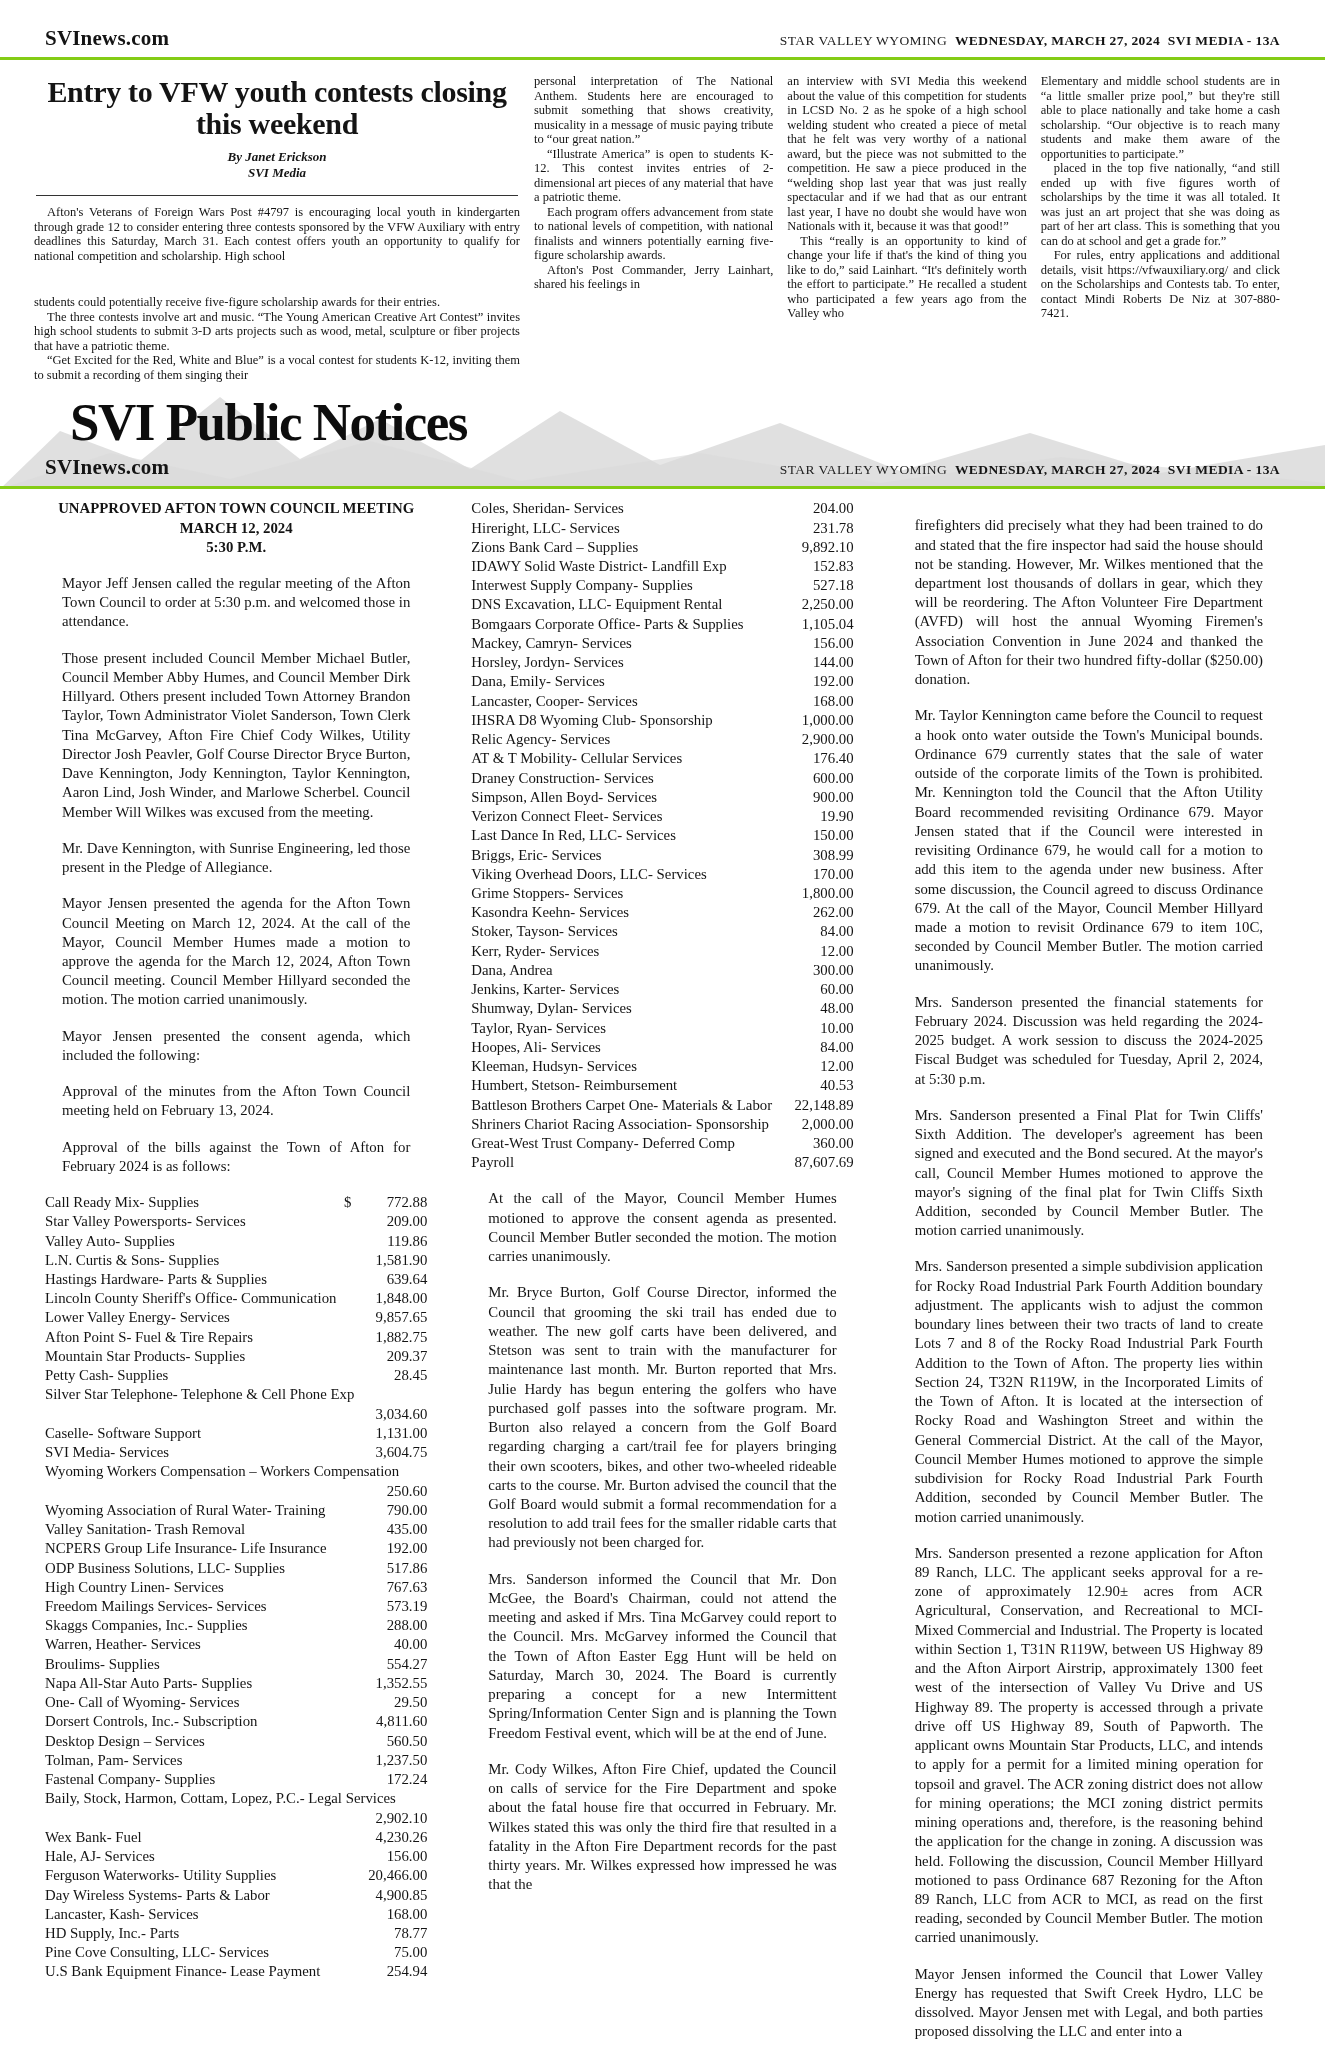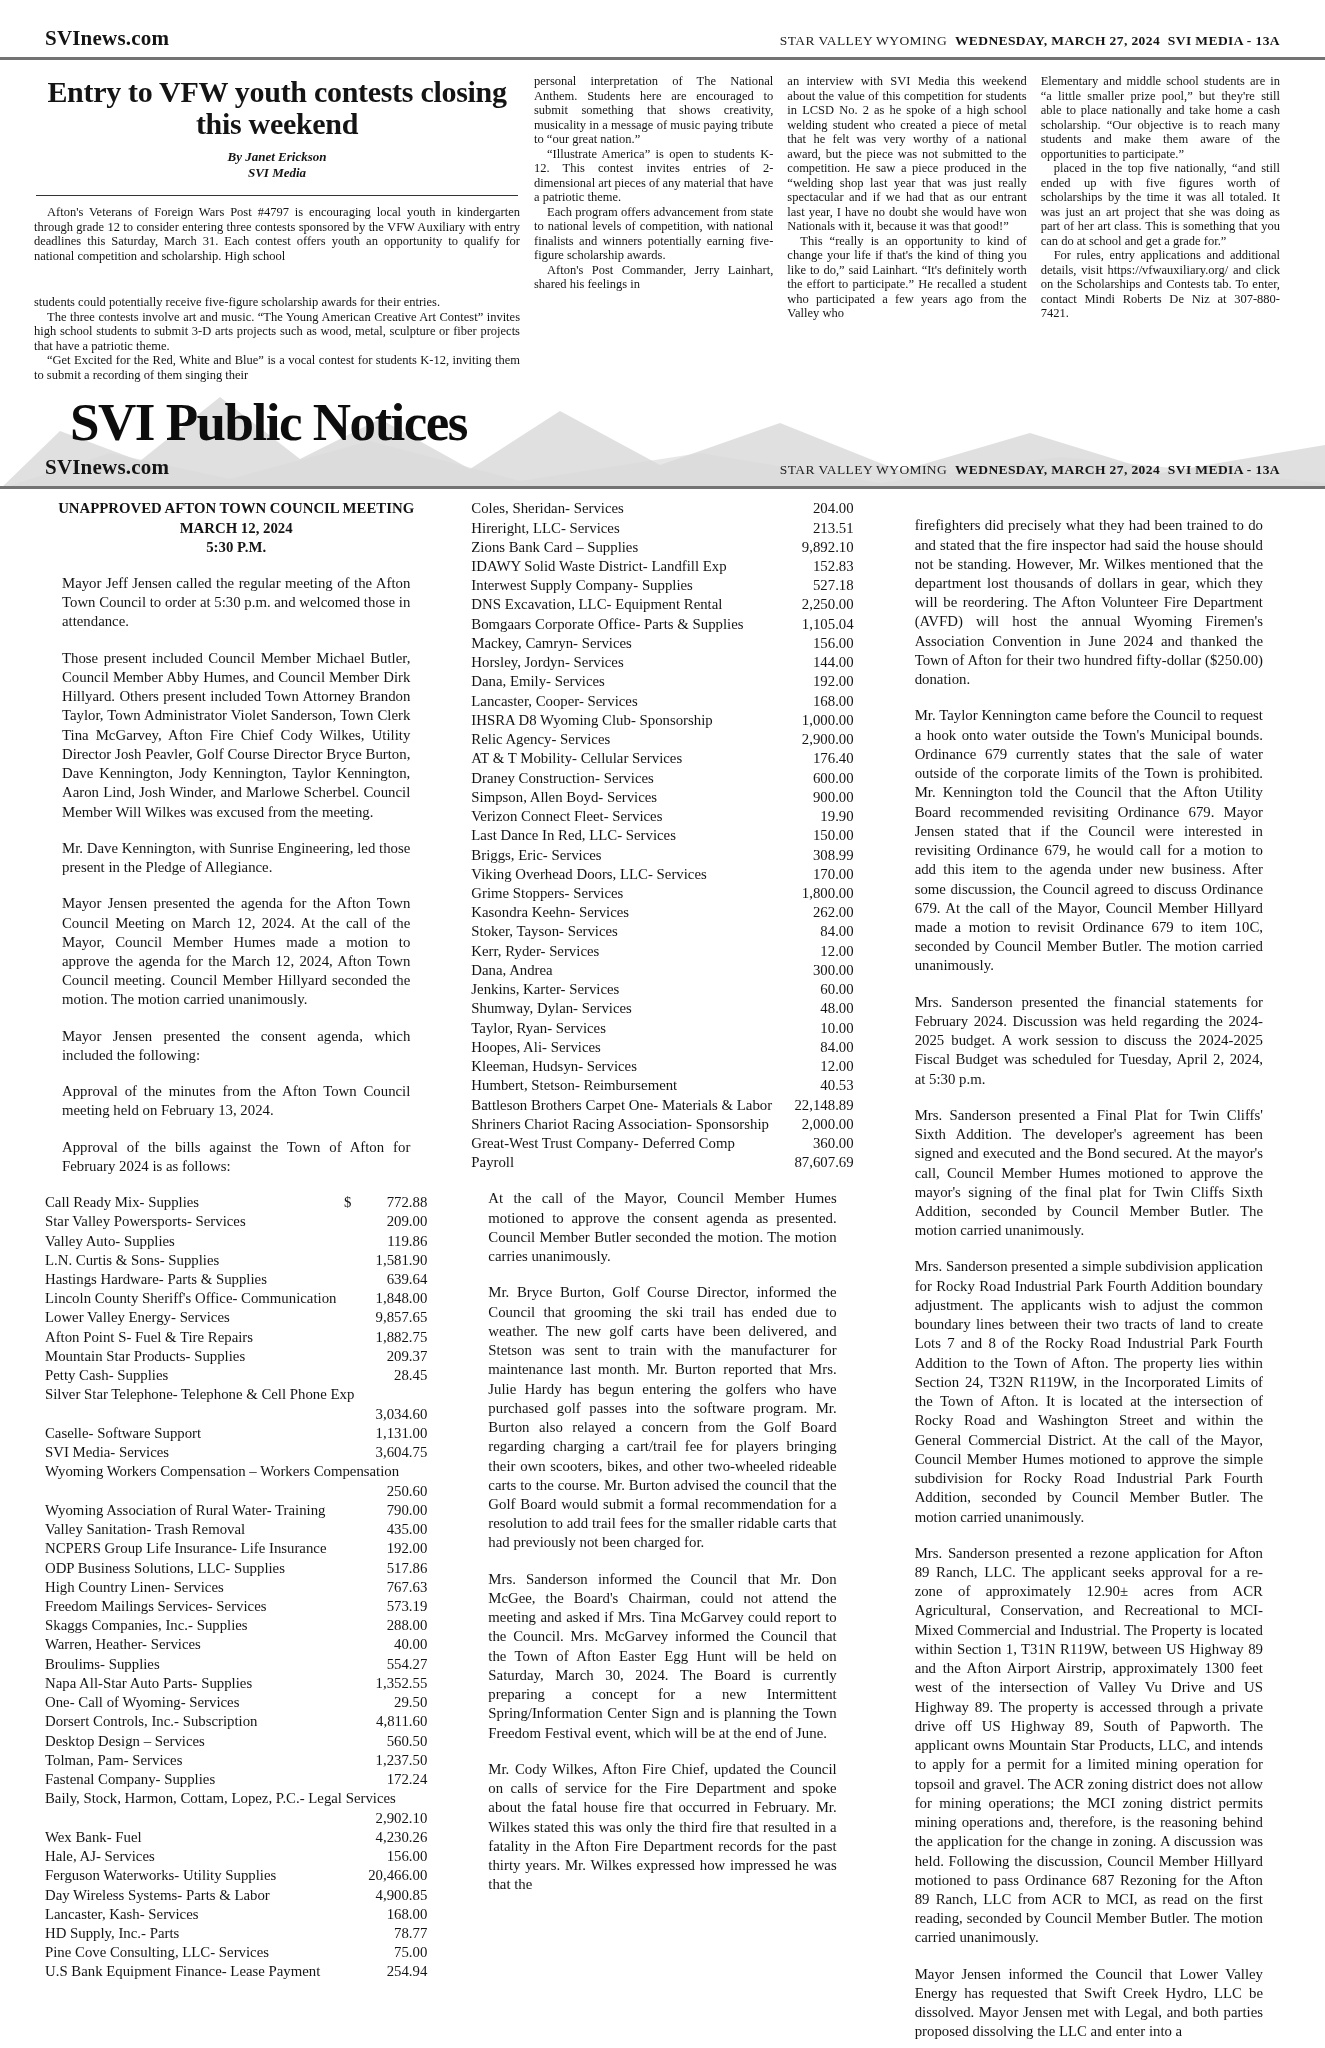--- a/index.html
+++ b/index.html
@@ -5,21 +5,21 @@
   * { box-sizing: border-box; }
   html, body { margin: 0; padding: 0; background: #f2f2f2; }
   .page {
     width: 1325px; height: 2048px; margin: 0 auto; background: #ffffff;
     color: #141414; font-family: "Liberation Serif", "DejaVu Serif", serif;
     position: relative; overflow: hidden;
   }
   
   .masthead {
     display: flex; justify-content: space-between; align-items: baseline;
-    padding: 26px 45px 6px 45px; border-bottom: 3px solid #737373;
+    padding: 26px 45px 6px 45px; border-bottom: 3px solid #84cc16;
   }
   .brand { font-size: 21px; font-weight: bold; letter-spacing: 0.2px; }
   .folio { font-size: 13.5px; letter-spacing: 0.4px; }
   .folio-loc { font-weight: normal; color: #222; }
   .folio-bold { font-weight: bold; }
   .folio span { margin-left: 4px; }
   
   .article { display: flex; gap: 14px; padding: 14px 45px 8px 34px; }
   .article-left { flex: 0 0 486px; }
   .headline {
@@ -296,21 +296,21 @@
         </div>
     </div>
     <div class="ncol">
       <div>
           <div class="bill-row">
             <span class="bill-name">Coles, Sheridan- Services</span>
             <span class="bill-amount">204.00</span>
           </div>
           <div class="bill-row">
             <span class="bill-name">Hireright, LLC- Services</span>
-            <span class="bill-amount">213.51</span>
+            <span class="bill-amount">231.78</span>
           </div>
           <div class="bill-row">
             <span class="bill-name">Zions Bank Card – Supplies</span>
             <span class="bill-amount">9,892.10</span>
           </div>
           <div class="bill-row">
             <span class="bill-name">IDAWY Solid Waste District- Landfill Exp</span>
             <span class="bill-amount">152.83</span>
           </div>
           <div class="bill-row">

